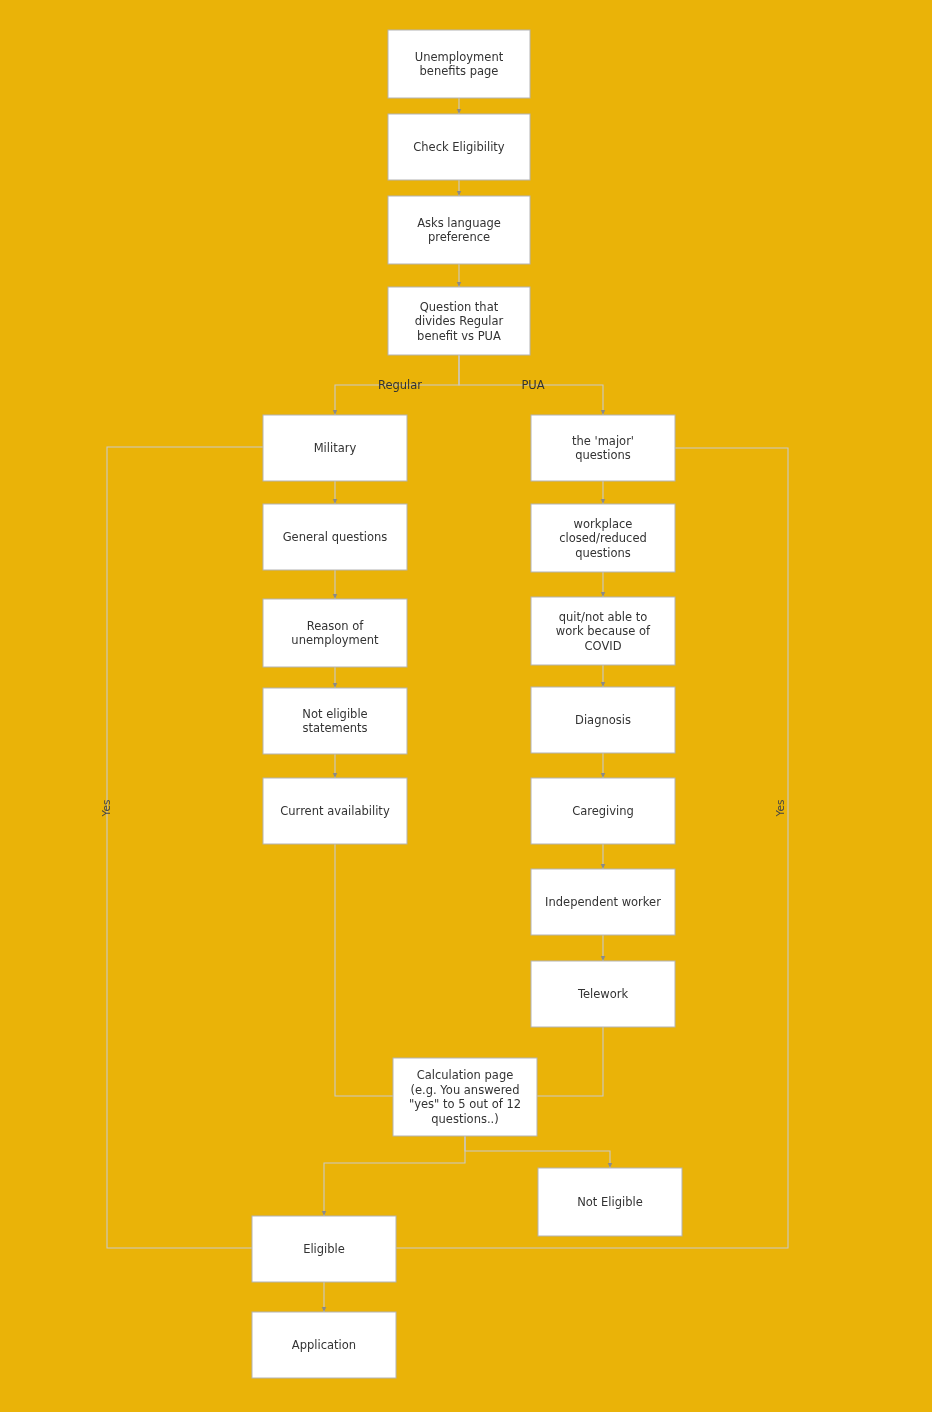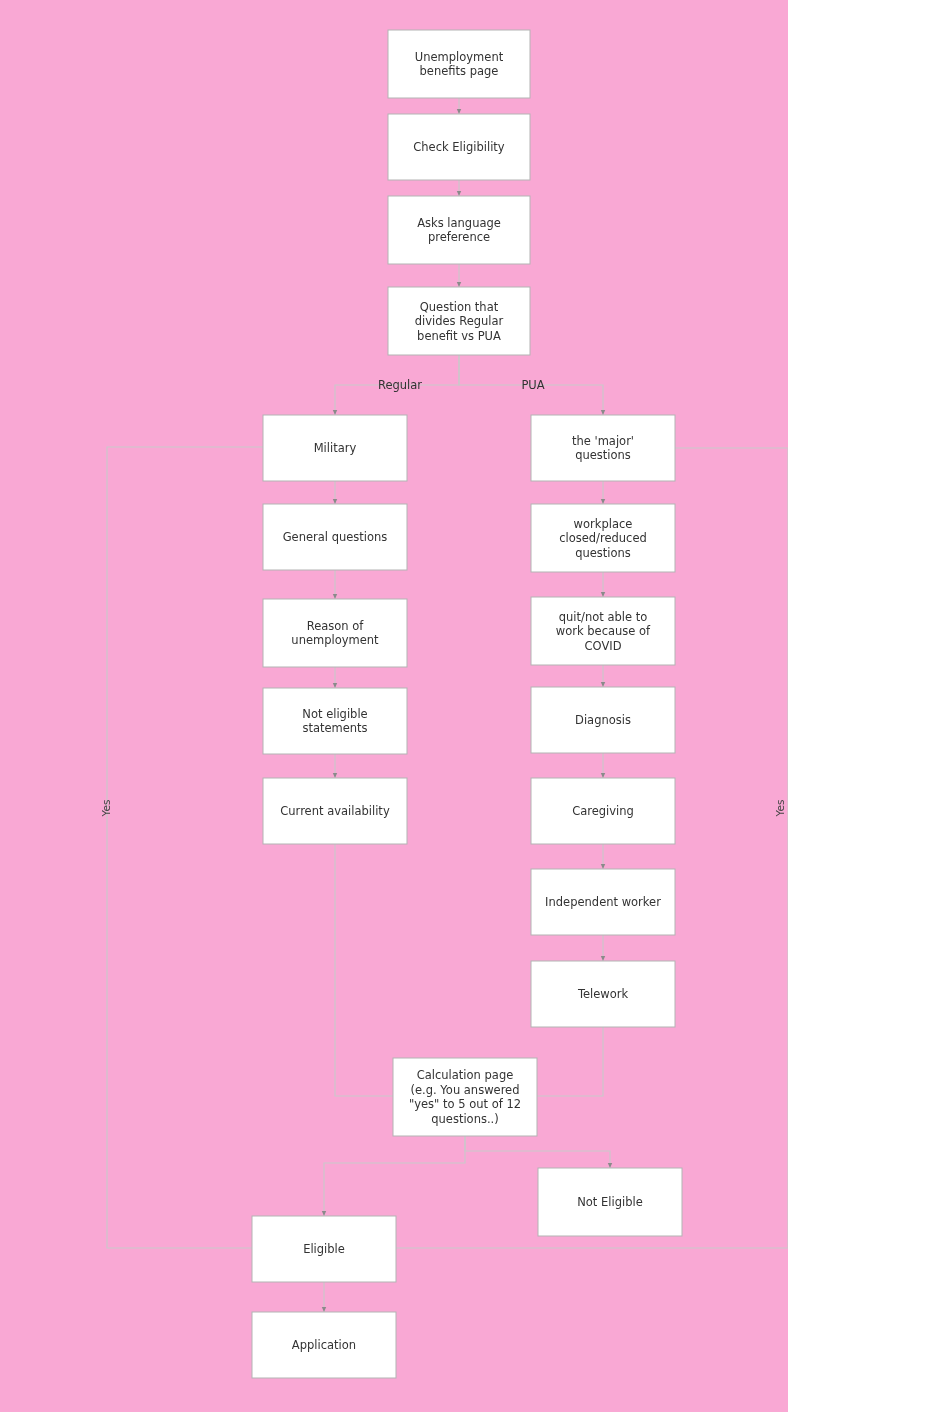--- a/index.html
+++ b/index.html
@@ -5,23 +5,23 @@
   html, body {
     margin: 0;
     padding: 0;
     background: #ffffff;
   }
   body {
     font-family: "DejaVu Sans", sans-serif;
   }
   #canvas {
     position: relative;
-    width: 788px;
+    width: 932px;
     height: 1412px;
-    background: #f9a8d4;
+    background: #eab308;
     overflow: hidden;
   }
   svg.flow {
     position: absolute;
     left: 0;
     top: 0;
     width: 932px;
     height: 1412px;
   }
   .node-rect {

